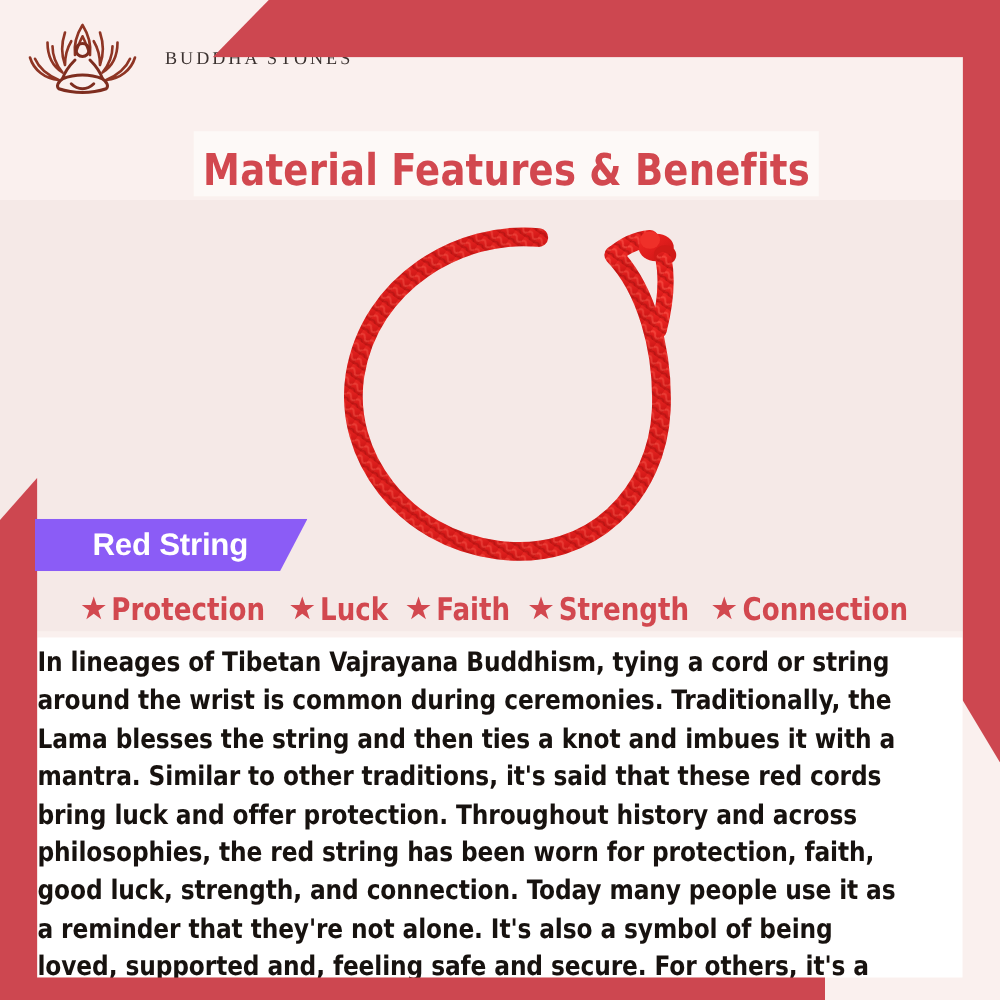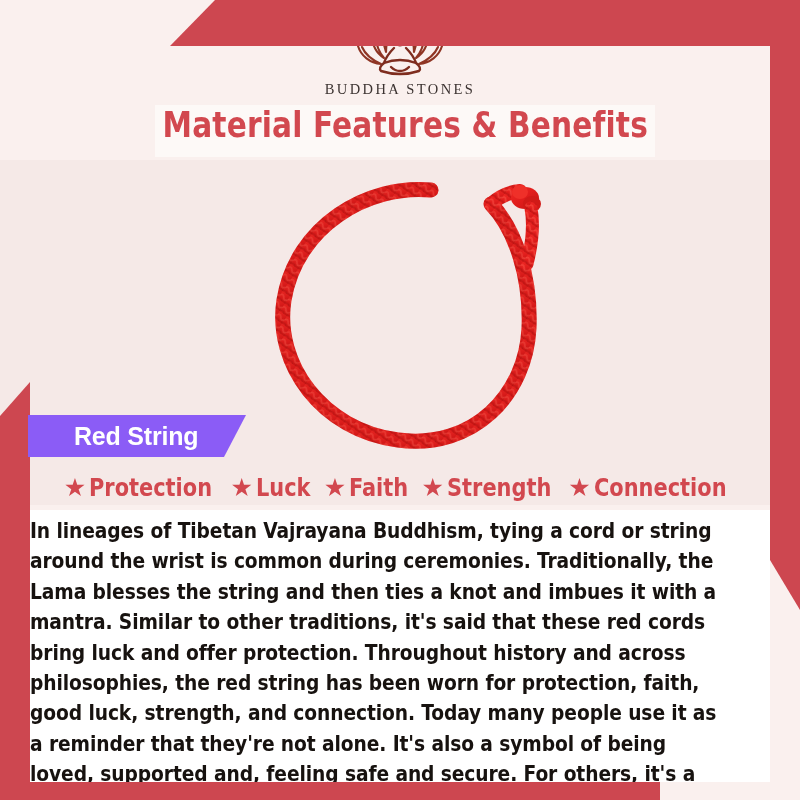--- a/index.html
+++ b/index.html
@@ -71,21 +71,21 @@
     width: 800px;
     height: 160px;
     z-index: 3;
   }
   .logo-wrap {
     position: absolute;
     top: 14px;
     left: 0;
     width: 800px;
     display: flex;
-    flex-direction: column;
+    flex-direction: row;
     align-items: center;
   }
   .logo-mark {
     width: 132px;
     height: 64px;
     display: block;
   }
   .logo-text {
     margin-top: 3px;
     font-family: "Liberation Serif", serif;
@@ -97,21 +97,21 @@
 
   
   .title-band {
     position: absolute;
     top: 105px;
     left: 155px;
     width: 500px;
     height: 52px;
     background: #fdf9f7;
     display: flex;
-    align-items: flex-start;
+    align-items: flex-end;
     justify-content: center;
     z-index: 4;
   }
   .title-text {
     font-family: "Liberation Sans Narrow", "DejaVu Sans Condensed", "Liberation Sans", sans-serif;
     font-size: 35px;
     font-weight: bold;
     color: #d2484f;
     letter-spacing: 0.2px;
     transform: scaleX(0.94);

